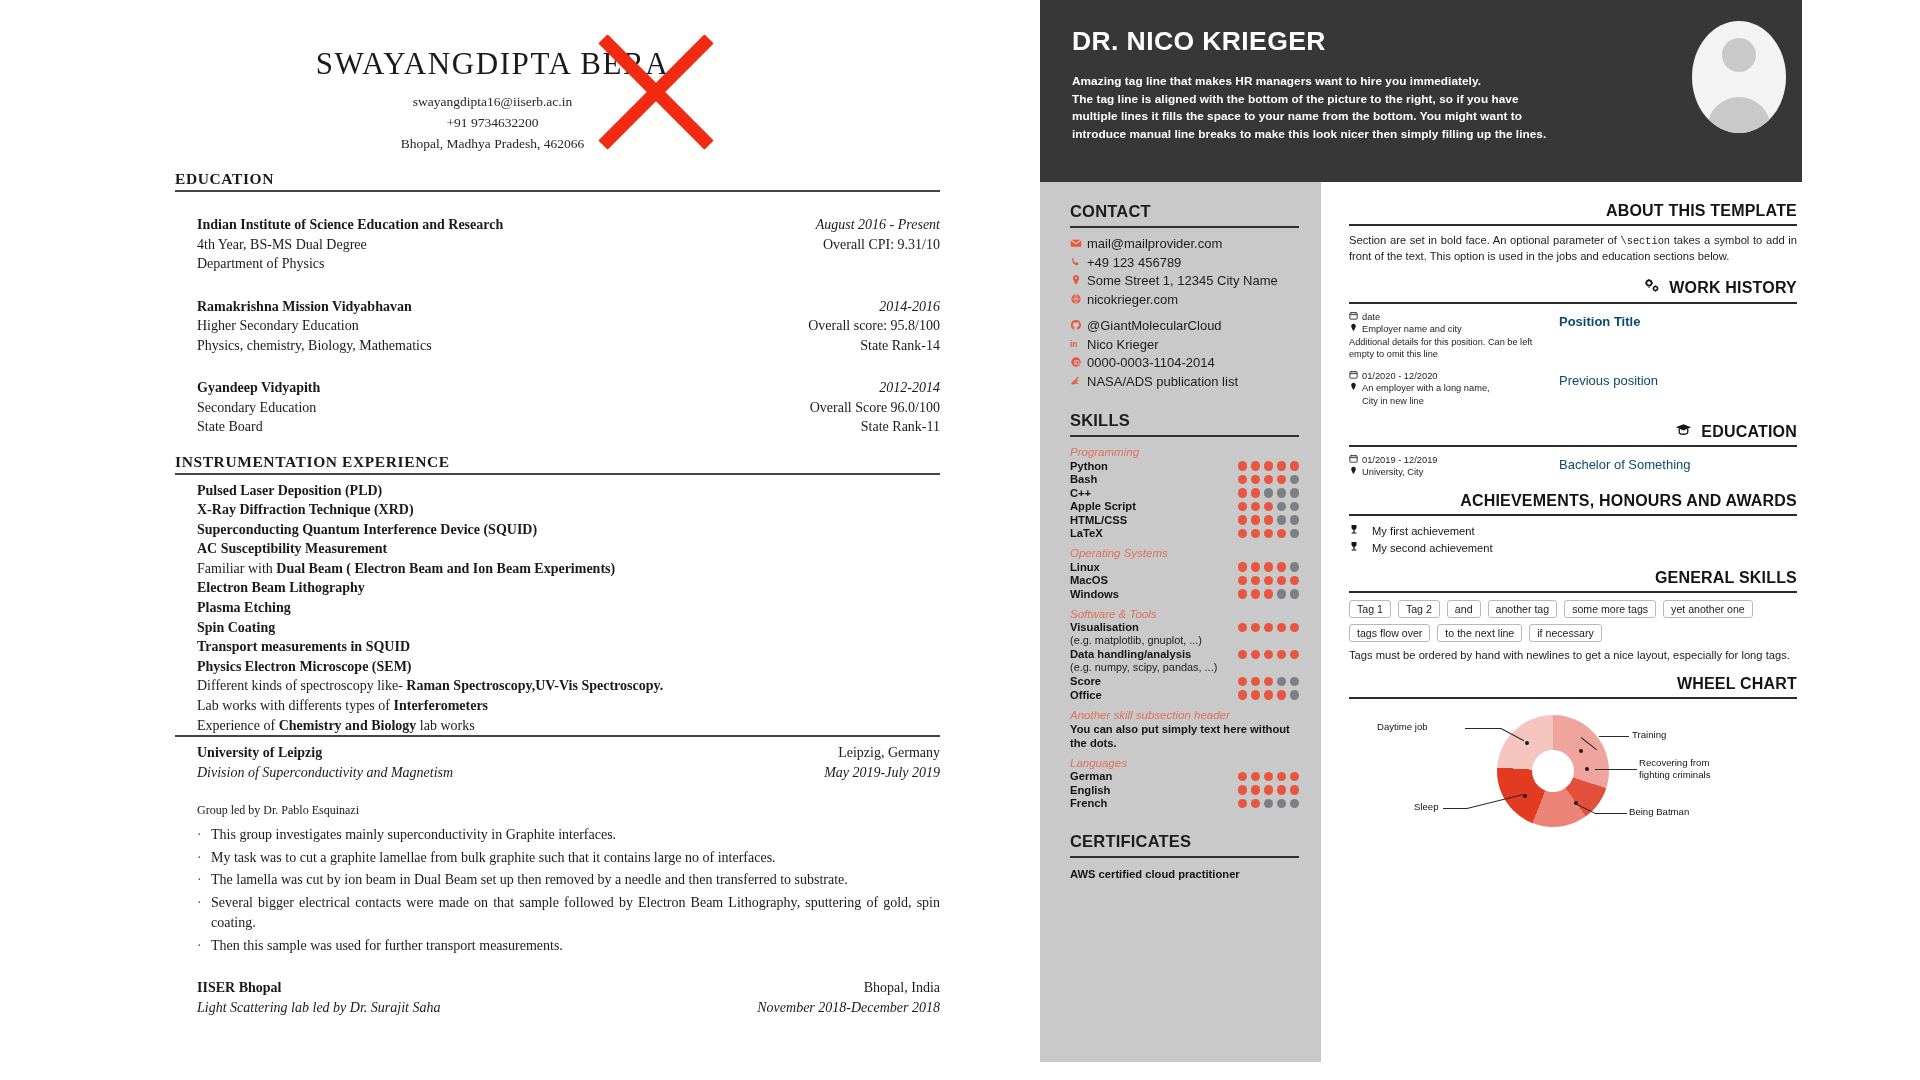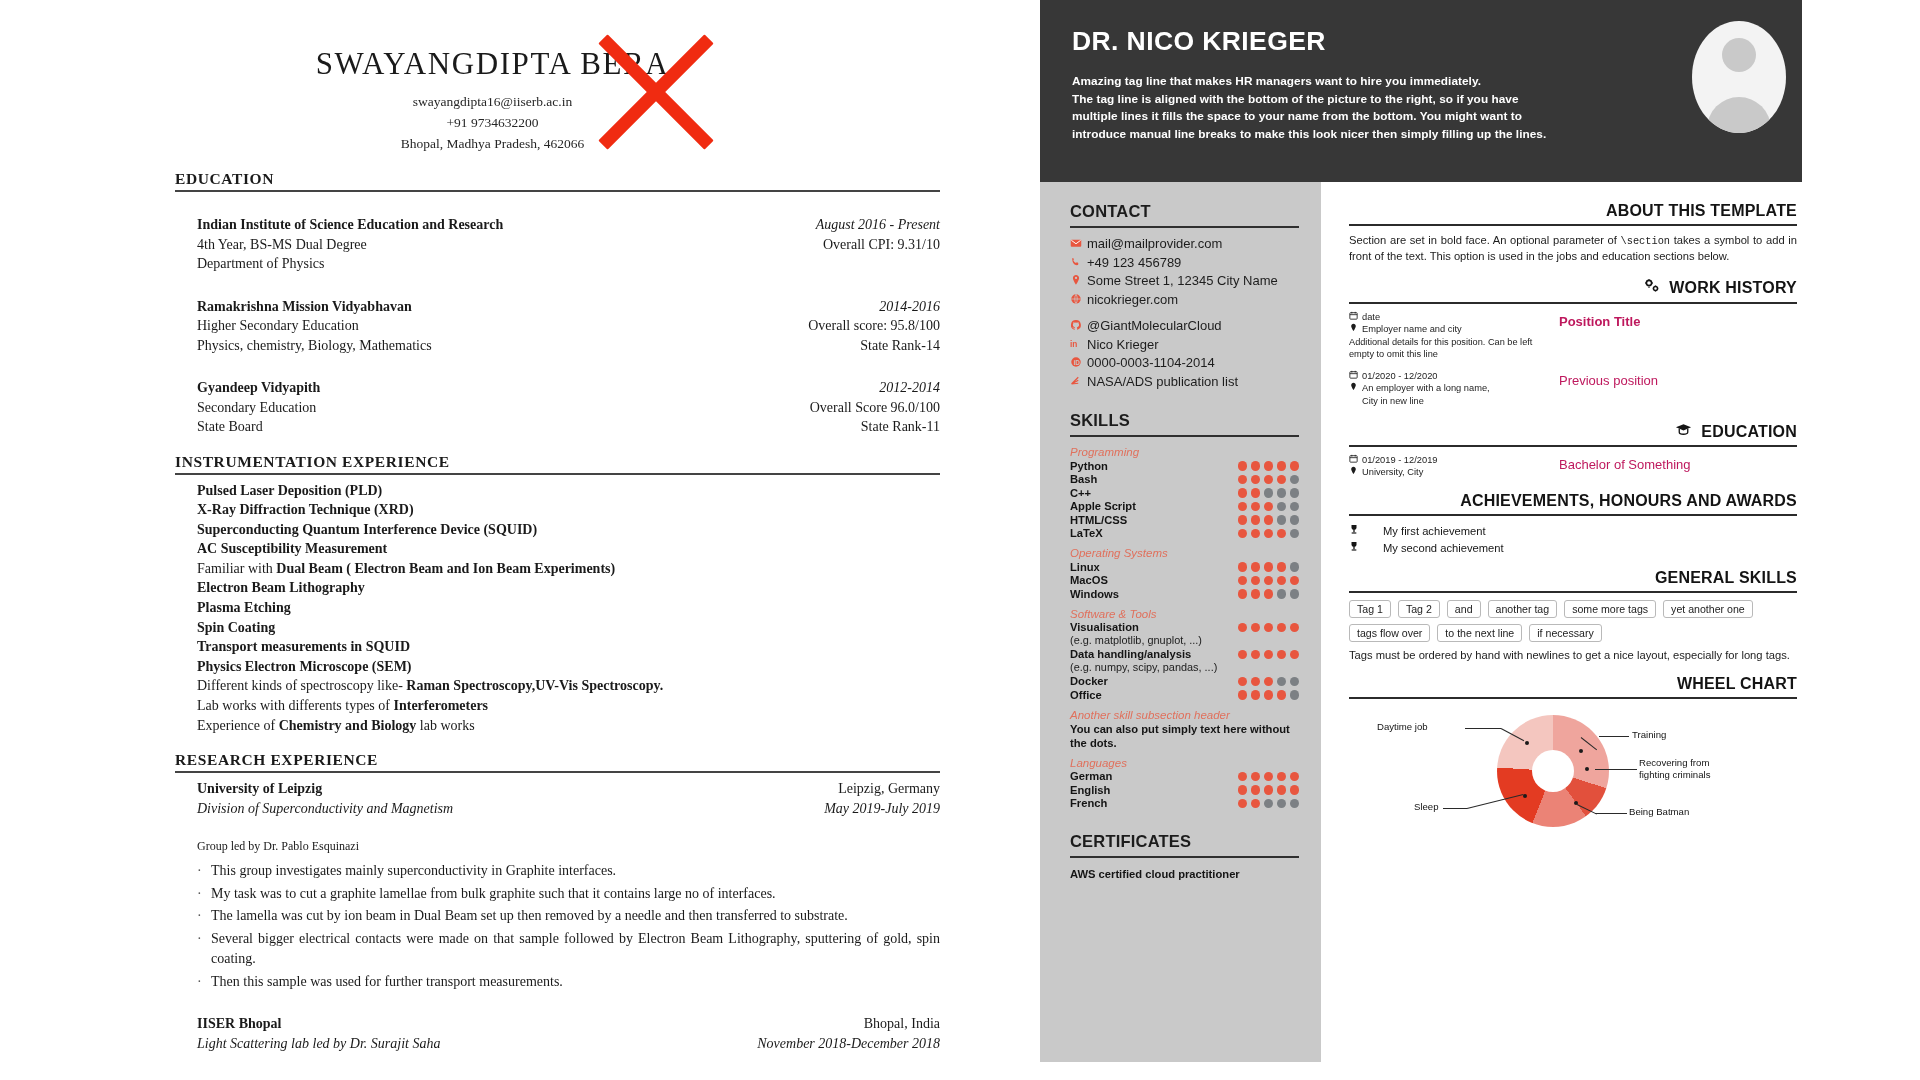--- a/index.html
+++ b/index.html
@@ -111,24 +111,24 @@
   .m-h { font-size: 16px; font-weight: 700; letter-spacing: 0.2px; color: #141414; display:flex; align-items:center; gap:9px;justify-content:flex-end; }
   .m-rule { border-top: 2px solid #2b2b2b; margin: 4px 0 7px 0; }
   .m-p { font-size: 11.2px; line-height: 15px; color: #1c1c1c; text-align: justify; }
   .mono { font-family: "Liberation Mono", monospace; font-size: 10.3px; }
 
   .job { display: flex; margin-top: 6px; }
   .job-l { width: 210px; flex: 0 0 210px; }
   .job-meta { display:flex; align-items:flex-start; gap:4px; font-size: 9.3px; line-height: 12px; color:#1c1c1c; }
   .job-meta .ji { width: 9px; flex:0 0 9px; }
   .job-extra { font-size: 9.2px; line-height: 12px; color:#1c1c1c; margin-top:1px; }
-  .job-title { font-size: 13px; color:#be185d; padding-top:3px; }
+  .job-title { font-size: 13px; color:#0c4a6e; padding-top:3px; }
   .job-title.bold { font-weight: 700; }
 
-  .ach { display:flex; align-items:center; gap:24px; font-size: 11.2px; line-height: 17px; color:#161616; }
+  .ach { display:flex; align-items:center; gap:13px; font-size: 11.2px; line-height: 17px; color:#161616; }
   .ach .ai { width: 10px; flex:0 0 10px; }
 
   .tags { display:flex; flex-wrap: wrap; gap: 5px 7px; margin-bottom: 6px; }
   .tag { border: 1px solid #b9b9b9; border-radius: 3px; padding: 2px 7px; font-size: 10.6px; color:#1c1c1c; background:#fff; }
 
   .wheel-wrap { position: relative; width: 420px; height: 125px; margin-top: 10px; margin-left: 28px; }
   .wheel { position:absolute; left: 120px; top: 6px; width: 112px; height: 112px; border-radius: 50%; }
   .wheel .hole { position:absolute; left:50%; top:50%; transform:translate(-50%,-50%); width: 42px; height:42px; border-radius:50%; background:#fff; }
   .wlabel { position: absolute; font-size: 9.6px; line-height: 12px; color:#141414; }
   .wdot { position:absolute; width:4px; height:4px; background:#1a1a1a; border-radius:50%; }
@@ -200,21 +200,20 @@
       <div class="b">Electron Beam Lithography</div>
       <div class="b">Plasma Etching</div>
       <div class="b">Spin Coating</div>
       <div class="b">Transport measurements in SQUID</div>
       <div class="b">Physics Electron Microscope (SEM)</div>
       <div><span>Different kinds of spectroscopy like- </span><span class="b">Raman Spectroscopy,UV-Vis Spectroscopy.</span></div>
       <div><span>Lab works with differents types of </span><span class="b">Interferometers</span></div>
       <div><span>Experience of </span><span class="b"> Chemistry and Biology</span><span> lab works</span></div>
     </div>
 
-    <div class="sec-title">RESEARCH EXPERIENCE</div>
     <div class="sec-rule"></div>
 
     <div class="res-entry">
       <div class="res-row">
         <div class="b">University of Leipzig</div>
         <div>Leipzig, Germany</div>
       </div>
       <div class="res-row">
         <div class="i">Division of Superconductivity and Magnetism</div>
         <div class="i">May 2019-July 2019</div>
@@ -470,21 +469,21 @@
                 <span class="dots">
                   <span class="dot on" style="background: rgb(232, 86, 63);"></span>
                   <span class="dot on" style="background: rgb(232, 86, 63);"></span>
                   <span class="dot on" style="background: rgb(232, 86, 63);"></span>
                   <span class="dot on" style="background: rgb(232, 86, 63);"></span>
                   <span class="dot on" style="background: rgb(232, 86, 63);"></span>
                 </span>
               </div>
               <div class="sk-note">(e.g. numpy, scipy, pandas, ...)</div>
               <div class="sk-row">
-                <span class="sk-name">Docker</span>
+                <span class="sk-name">Score</span>
                 <span class="dots">
                   <span class="dot on" style="background: rgb(232, 86, 63);"></span>
                   <span class="dot on" style="background: rgb(232, 86, 63);"></span>
                   <span class="dot on" style="background: rgb(232, 86, 63);"></span>
                   <span class="dot" style="background: rgb(124, 128, 132);"></span>
                   <span class="dot" style="background: rgb(124, 128, 132);"></span>
                 </span>
               </div>
               <div class="sk-row">
                 <span class="sk-name">Office</span>

